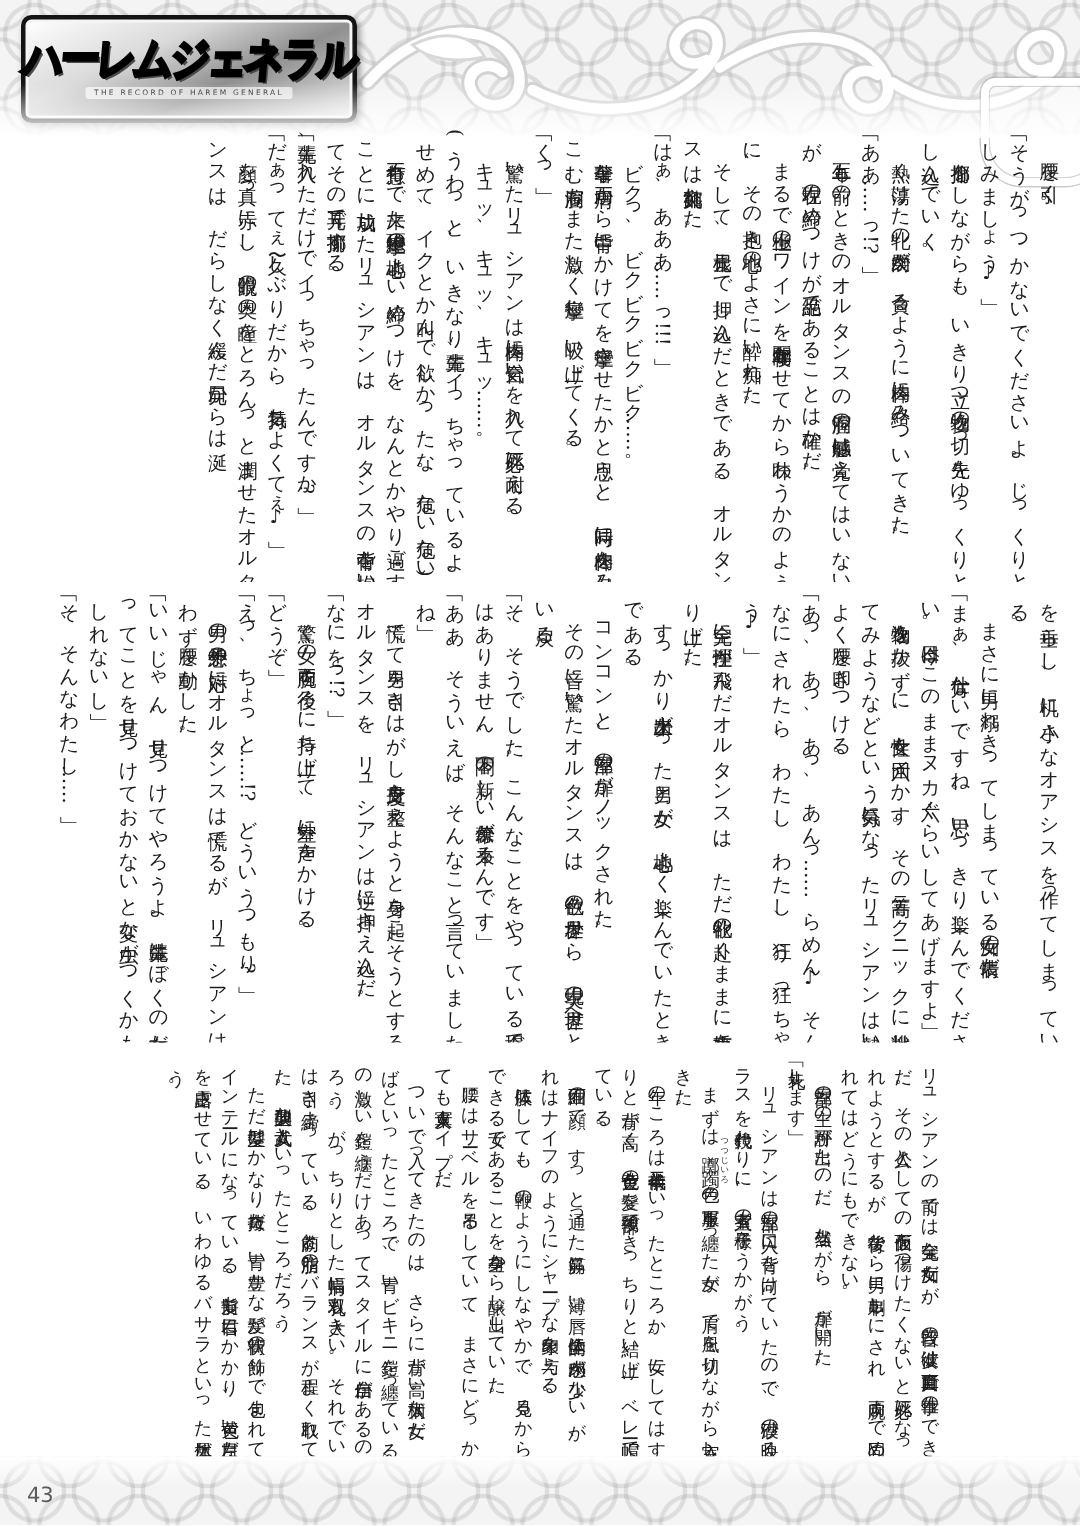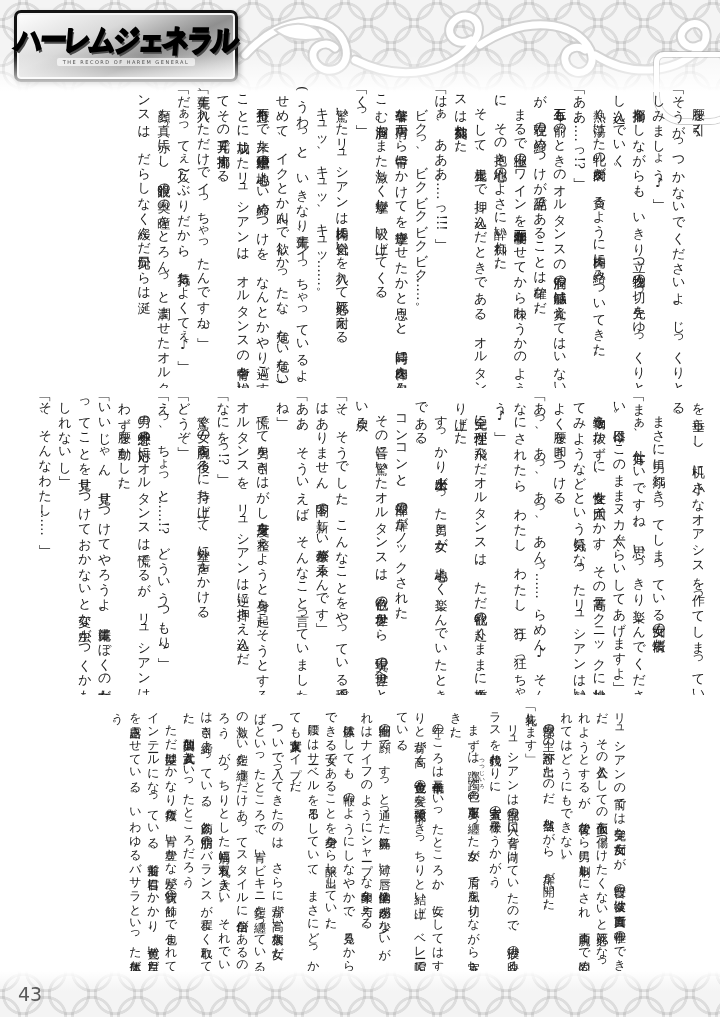--- a/index.html
+++ b/index.html
@@ -61,21 +61,21 @@
   }
   .text-row p{margin:0;padding:0;}
   .text-row p.indent{text-indent:1em;}
   .row-1{top:86px;left:26px;right:12px;height:302px;font-size:13px;line-height:19.8px;}
   .row-2{top:393px;left:26px;right:12px;height:302px;font-size:13px;line-height:19.8px;}
   .row-3{top:704px;left:22px;right:92px;height:276px;font-size:12px;line-height:17.8px;}
   ruby rt{font-size:5.5px;letter-spacing:0;}
   
   .page-number{
     position:absolute;left:18px;bottom:12px;font-family:"DejaVu Sans",sans-serif;
-    font-size:19px;color:#5a5a5a;z-index:3;
+    font-size:14px;color:#5a5a5a;z-index:3;
   }
 </style>
 </head>
 <body>
 
 <div class="page">
 
   <div class="band band-top">
     <svg class="flourish" width="495" height="92" viewBox="0 0 495 92">
       <g fill="none" stroke="#cfcfcf" stroke-width="11" stroke-linecap="round" opacity="0.9">

